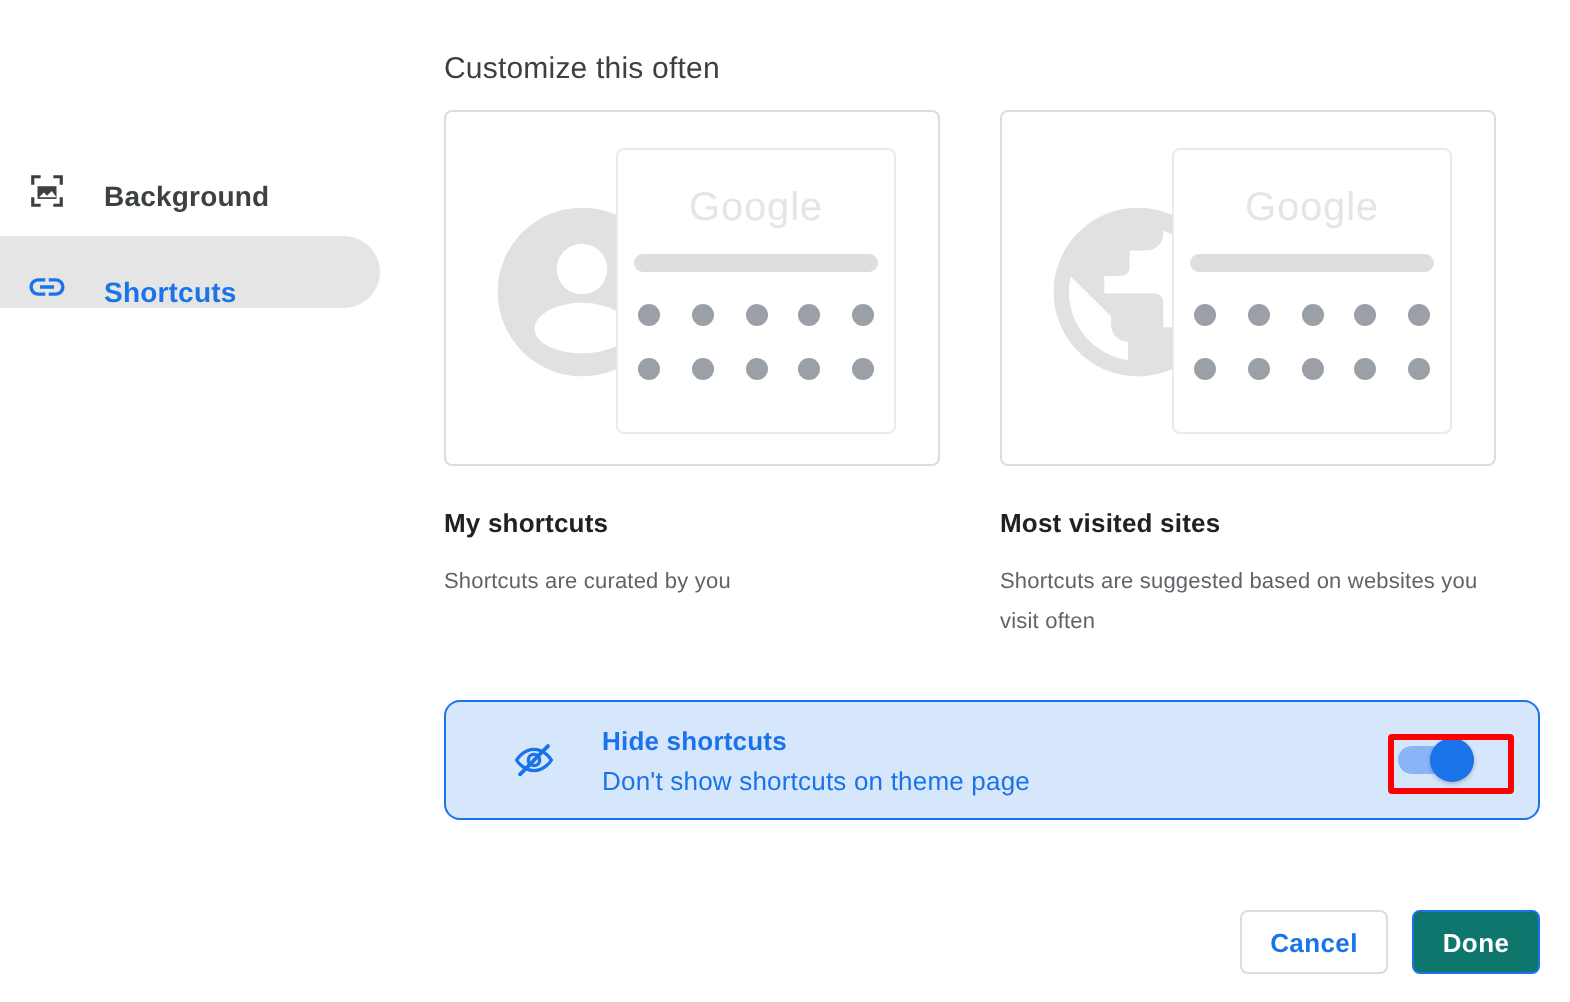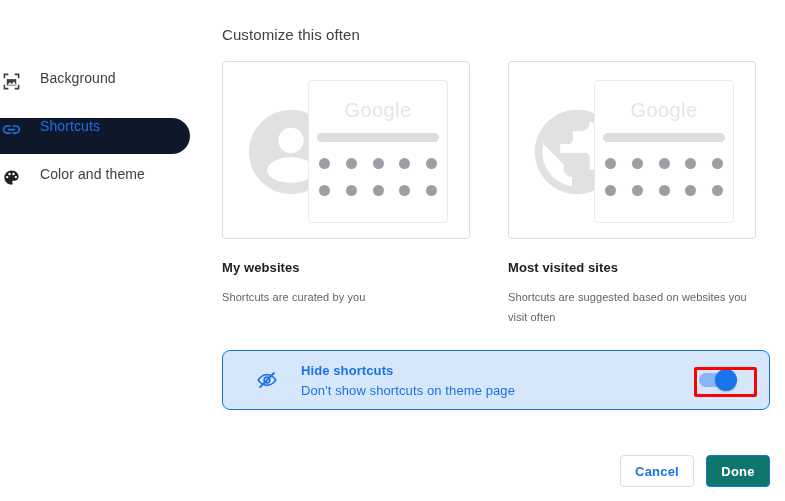--- a/index.html
+++ b/index.html
@@ -18,30 +18,31 @@
 
   
   .sidebar {
     position: absolute;
     left: 0;
     top: 70px;
     width: 190px;
   }
   .nav-item {
     display: flex;
-    align-items: flex-start;
+    align-items: flex-end;
     height: 36px;
     margin-bottom: 12px;
-    padding-left: 0;
+    padding-left: 12px;
     border-radius: 0 18px 18px 0;
     box-sizing: border-box;
     cursor: pointer;
+    font-weight: bold;
   }
   .nav-item.selected {
-    background: #0f172a;
+    background: #e5e5e5;
   }
   .nav-item .nav-icon {
     width: 22px;
     height: 22px;
     display: flex;
     align-items: center;
     justify-content: center;
     flex: 0 0 22px;
   }
   .nav-item .nav-label {
@@ -63,22 +64,22 @@
   }
   .page-title {
     font-size: 15px;
     color: #3c4043;
     margin-top: 26px;
     letter-spacing: .1px;
   }
 
   .cards {
     display: flex;
-    gap: 36px;
-    margin-top: 18px;
+    gap: 28px;
+    margin-top: 12px;
   }
   .card-col {
     width: 250px;
   }
   .thumb {
     width: 248px;
     height: 178px;
     border: 1px solid #dadce0;
     border-radius: 4px;
     box-sizing: border-box;
@@ -287,32 +288,20 @@
 
   <div class="nav-item selected">
     <span class="nav-icon">
       <svg width="21" height="21" viewBox="0 0 24 24" fill="#1a73e8">
         <path d="M3.9 12c0-1.71 1.39-3.1 3.1-3.1h4V7H7c-2.76 0-5 2.24-5 5s2.24 5 5 5h4v-1.9H7c-1.71 0-3.1-1.39-3.1-3.1zM8 13h8v-2H8v2zm9-6h-4v1.9h4c1.71 0 3.1 1.39 3.1 3.1s-1.39 3.1-3.1 3.1h-4V17h4c2.76 0 5-2.24 5-5s-2.24-5-5-5z"></path>
       </svg>
     </span>
     <span class="nav-label">Shortcuts</span>
   </div>
 
-  <div class="nav-item">
-    <span class="nav-icon">
-      <svg width="19" height="19" viewBox="0 0 24 24" fill="#202124">
-        <path d="M12 3c-4.97 0-9 4.03-9 9s4.03 9 9 9c.83 0 1.5-.67 1.5-1.5 0-.39-.15-.74-.39-1.01-.23-.26-.38-.61-.38-.99 0-.83.67-1.5 1.5-1.5H16c2.76 0 5-2.24 5-5 0-4.42-4.03-8-9-8z"></path>
-        <circle cx="6.5" cy="11.5" r="1.5" fill="#ffffff"></circle>
-        <circle cx="9.5" cy="7.5" r="1.5" fill="#ffffff"></circle>
-        <circle cx="14.5" cy="7.5" r="1.5" fill="#ffffff"></circle>
-        <circle cx="17.5" cy="11.5" r="1.5" fill="#ffffff"></circle>
-      </svg>
-    </span>
-    <span class="nav-label">Color and theme</span>
-  </div>
 
 </div>
 
 <div class="content">
 
   <div class="page-title">Customize this often</div>
 
   <div class="cards">
 
     <div class="card-col">
@@ -336,21 +325,21 @@
           </div>
           <div class="mini-dots second">
             <span class="mini-dot"></span>
             <span class="mini-dot"></span>
             <span class="mini-dot"></span>
             <span class="mini-dot"></span>
             <span class="mini-dot"></span>
           </div>
         </div>
       </div>
-      <div class="card-title">My websites</div>
+      <div class="card-title">My shortcuts</div>
       <div class="card-desc">Shortcuts are curated by you</div>
     </div>
 
     <div class="card-col">
       <div class="thumb">
         <span class="bg-glyph">
           <svg width="92" height="92" viewBox="0 0 24 24" fill="#dfe1e3">
             <path d="M12 1C5.93 1 1 5.93 1 12s4.93 11 11 11 11-4.93 11-11S18.07 1 12 1zm-1.1 19.9C6.5 20.4 3 16.6 3 12c0-.7.09-1.37.24-2.02L8.5 15.2v1.1c0 1.2.98 2.2 2.2 2.2v2.4zm7.59-2.8c-.28-.88-1.1-1.5-2.09-1.5H15.3v-3.3c0-.6-.5-1.1-1.1-1.1H7.6V9.9h2.2c.6 0 1.1-.5 1.1-1.1V6.6h2.2c1.2 0 2.2-.98 2.2-2.2v-.45c3.22 1.3 5.5 4.45 5.5 8.05 0 2.23-.88 4.26-2.31 5.75z"></path>
           </svg>
         </span>

